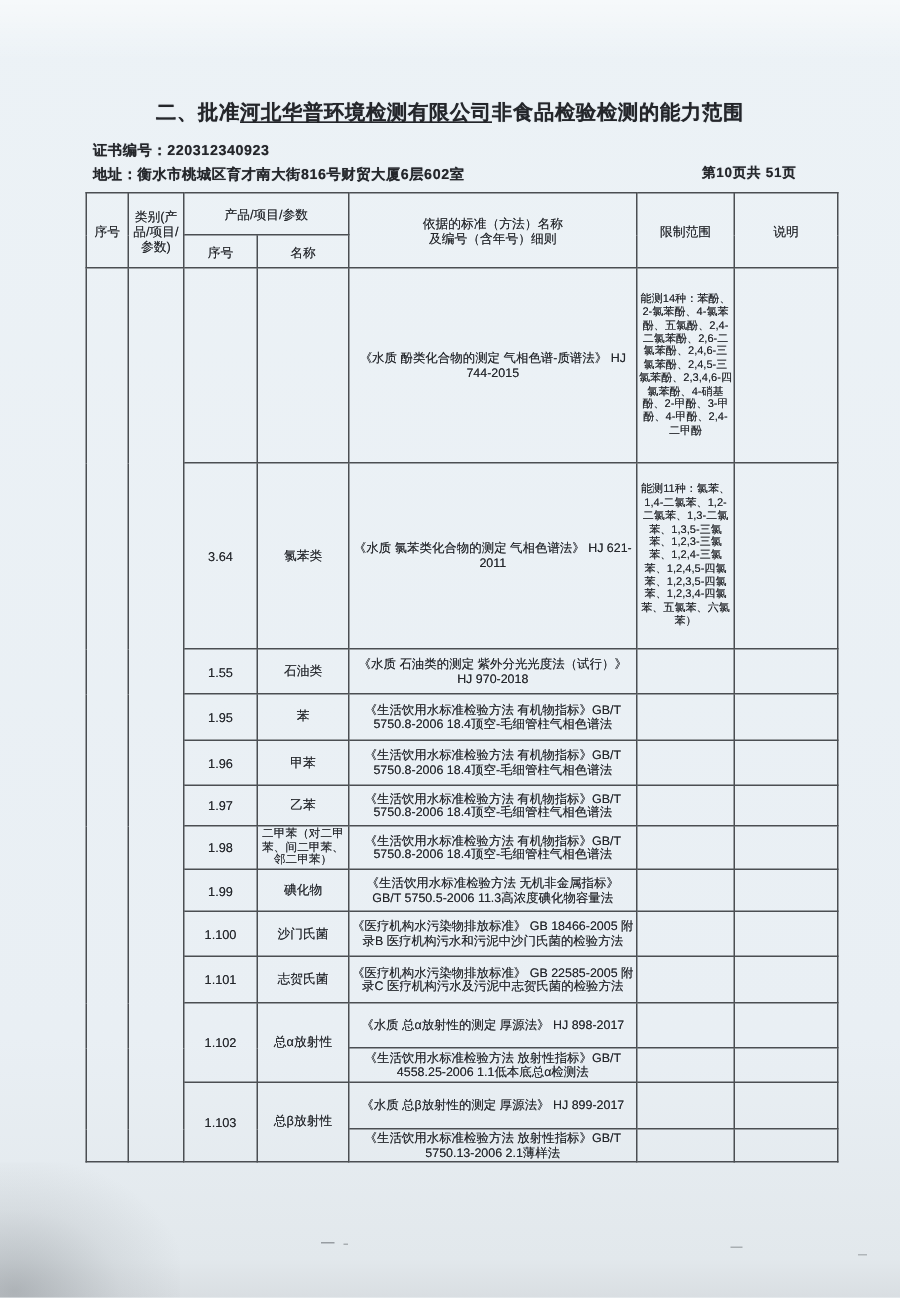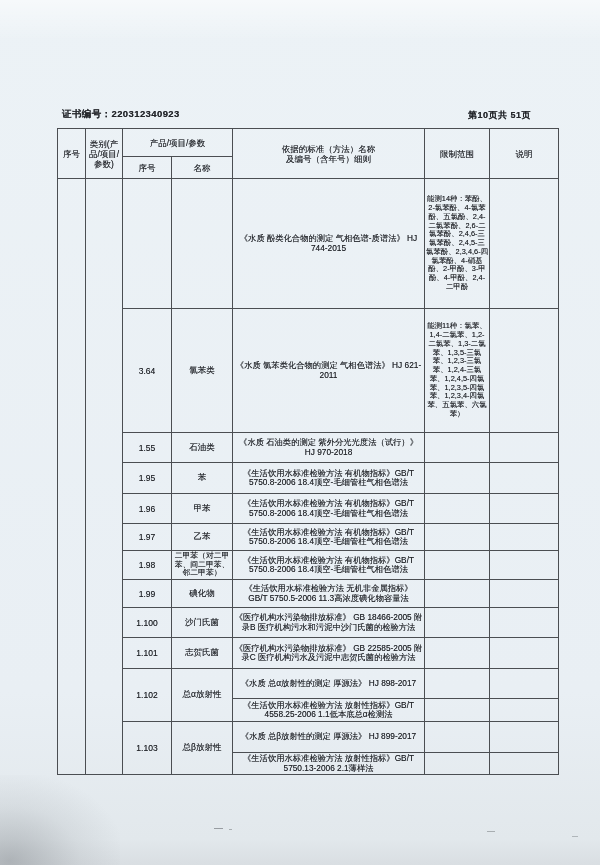--- a/index.html
+++ b/index.html
@@ -24,21 +24,21 @@
     position:absolute;left:0;top:0;width:100%;height:40px;
     background:linear-gradient(180deg,rgba(255,255,255,0.55),transparent);
     pointer-events:none;
   }
   .doc-text{color:#24262a;text-shadow:0 0 0.45px rgba(20,25,35,0.65);}
   .title{
     position:absolute;top:66px;left:0;width:100%;
     text-align:center;font-size:13.5px;font-weight:bold;letter-spacing:0.5px;
   }
   .title .u{text-decoration:underline;text-underline-offset:2px;}
-  .meta-cert{position:absolute;top:108px;left:62px;font-size:9.5px;font-weight:bold;letter-spacing:0.4px;}
+  .meta-cert{position:absolute;top:94px;left:62px;font-size:9.5px;font-weight:bold;letter-spacing:0.4px;}
   .meta-addr{position:absolute;top:110px;left:62px;font-size:9.5px;font-weight:bold;letter-spacing:0.4px;}
   .page-indicator{position:absolute;top:109px;left:468px;font-size:9px;font-weight:bold;letter-spacing:0.5px;}
 
   table.cap{
     position:absolute;top:128px;left:57px;
     border-collapse:collapse;table-layout:fixed;
     width:501px;
   }
   table.cap td,table.cap th{
     border:1px solid #4b4e52;
@@ -54,22 +54,26 @@
   .c-std{font-size:8.3px;line-height:9.3px;}
   .c-limit{font-size:7.4px;line-height:8.8px;padding:1px 1px;}
   .hdr2{font-size:8.5px;}
 </style>
 </head>
 <body>
 
 <div class="page">
   <div class="scan-top"></div>
 
+  <div class="title doc-text">
+    <span>二、批准</span><span class="u">河北华普环境检测有限公司</span><span>非食品检验检测的能力范围</span>
+  </div>
 
   <div class="meta-cert doc-text">证书编号：220312340923</div>
+  <div class="meta-addr doc-text">地址：衡水市桃城区育才南大街816号财贸大厦6层602室</div>
   <div class="page-indicator doc-text">第10页共 51页</div>
 
   <table class="cap">
     <colgroup>
       <col style="width:28px">
         <col style="width:37px">
         <col style="width:49px">
         <col style="width:61px">
         <col style="width:192px">
         <col style="width:65px">

